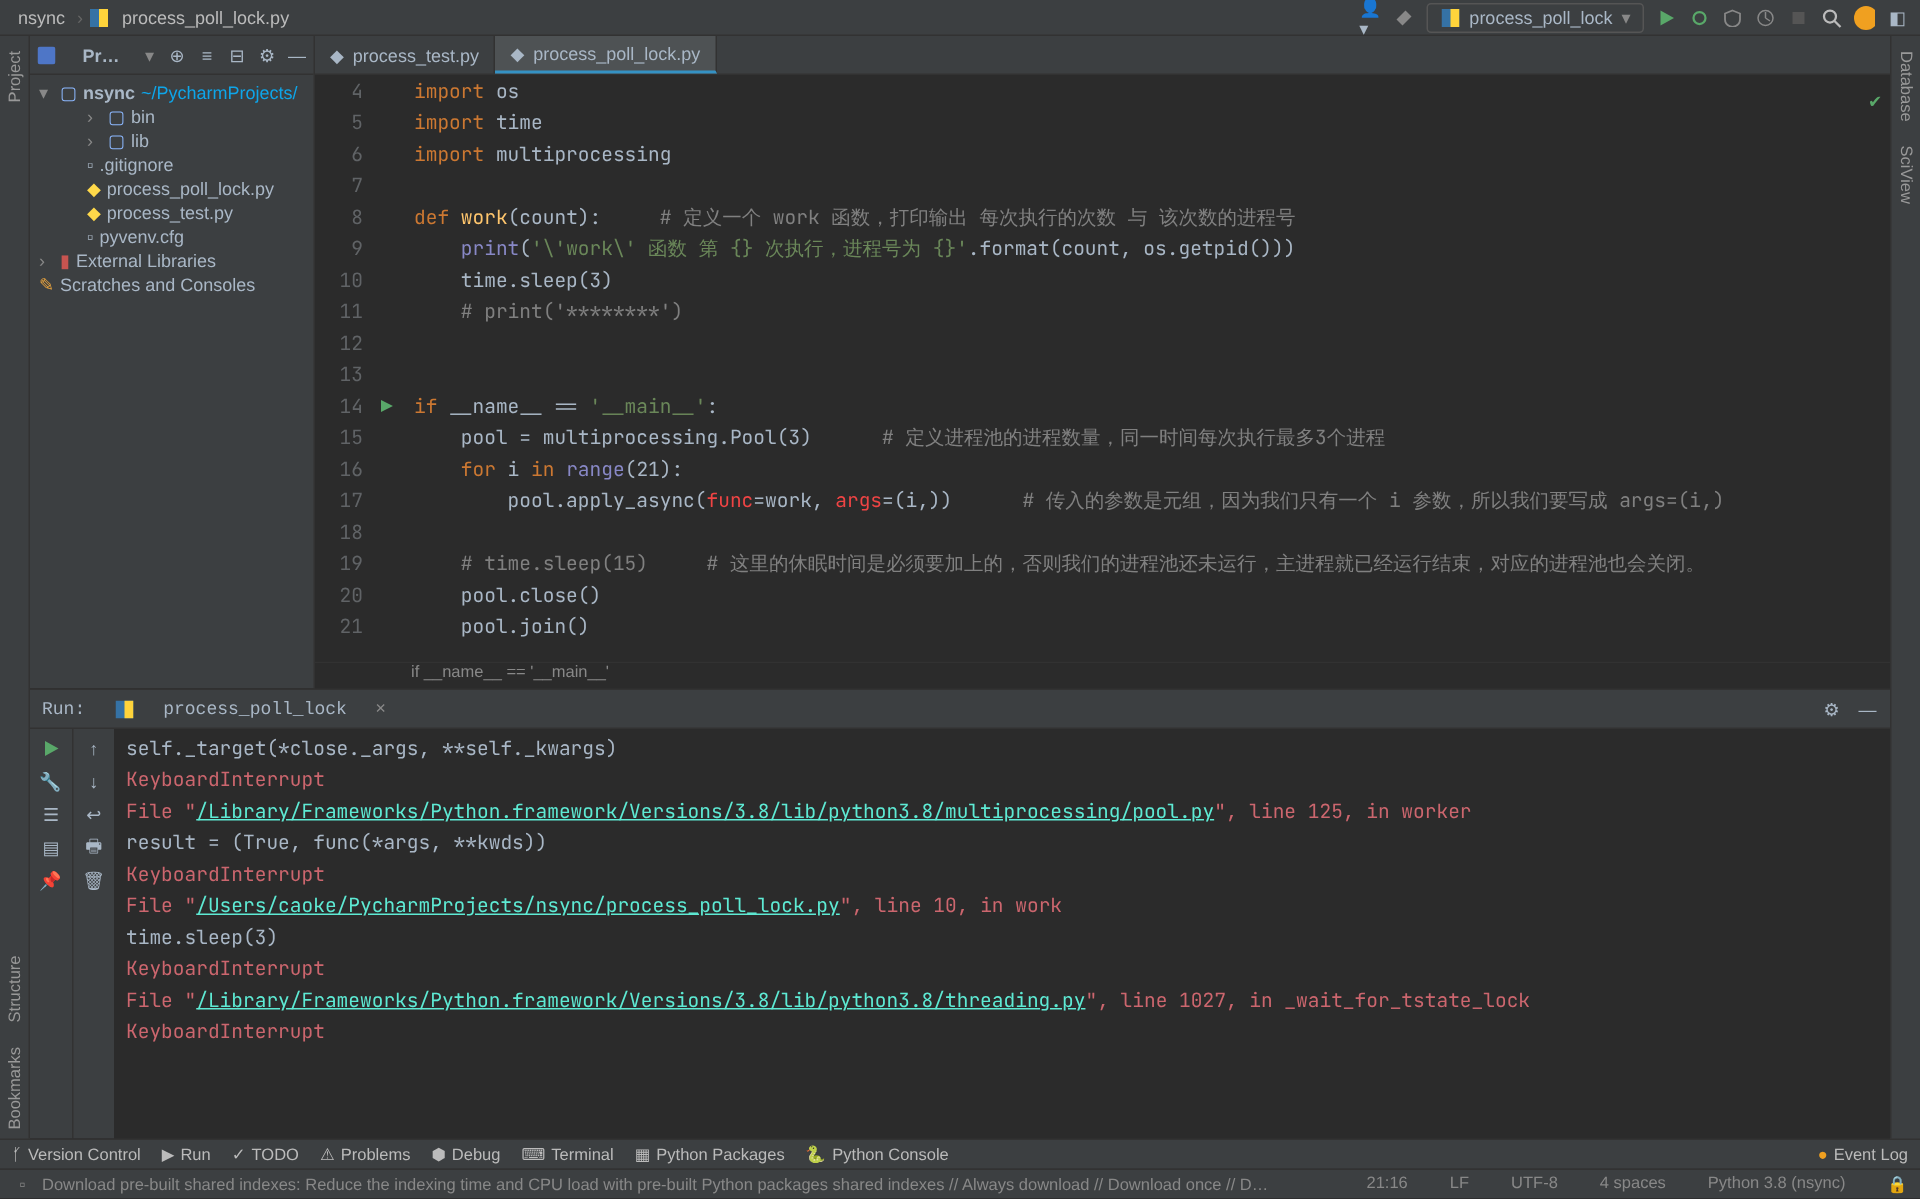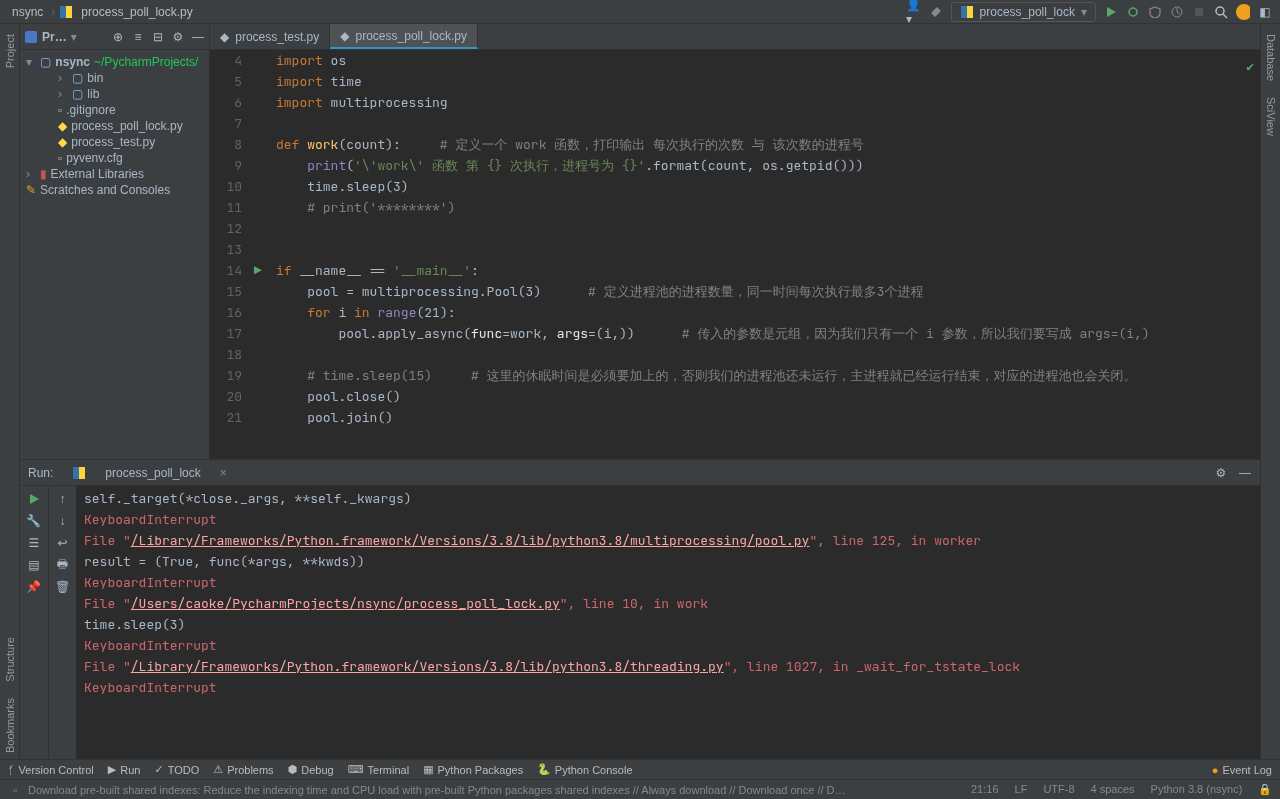--- a/index.html
+++ b/index.html
@@ -38,65 +38,65 @@
 .vtab { writing-mode: vertical-rl; transform: rotate(180deg); font-size: 11px; padding: 6px 2px; color: #999; cursor: pointer; }
 .right-gutter { width: 20px; background: #3c3f41; border-left: 1px solid #323232;
   display: flex; flex-direction: column; align-items: center; padding-top: 4px; gap: 4px; }
 .vtab-r { writing-mode: vertical-rl; font-size: 11px; padding: 6px 2px; color: #999; cursor: pointer; }
 .center-col { flex: 1; display: flex; flex-direction: column; }
 .content-row { display: flex; flex: 1; min-height: 0; }
 .project-panel { width: 190px; background: #3c3f41; border-right: 1px solid #323232;
   display: flex; flex-direction: column; }
 .project-header { height: 26px; display: flex; align-items: center; justify-content: space-between;
   padding: 0 4px; border-bottom: 1px solid #323232; }
-.project-header-left { display: flex; align-items: center; gap: 4px; }
+.project-header-left { display: flex; align-items: center; gap: 17px; }
 .project-header-icons { display: flex; gap: 6px; }
 .tree { padding: 4px 2px; font-size: 12px; }
 .tree-row { display: flex; align-items: center; gap: 4px; padding: 1px 2px; cursor: pointer; white-space: nowrap; overflow: hidden; }
 .indent-0 { padding-left: 4px; }
 .indent-2 { padding-left: 36px; }
 .chev { width: 10px; color: #888; }
 .folder-ic { color: #8ab4f8; }
 .file-ic { color: #a9b7c6; }
 .py-ic { color: #ffd94a; }
-.tree-dim { color: #22c55e; text-align: center; }
+.tree-dim { color: #0ea5e9; text-align: center; }
 .editor-area { flex: 1; display: flex; flex-direction: column; min-width: 0; }
 .editor-tabs { height: 26px; background: #3c3f41; border-bottom: 1px solid #323232;
   display: flex; align-items: stretch; }
 .editor-tab { display: flex; align-items: center; gap: 6px; padding: 0 10px; border-right: 1px solid #323232;
   cursor: pointer; font-size: 12px; }
 .editor-tab.active { background: #4e5254; border-bottom: 2px solid #3592c4; }
 .editor-body { flex: 1; display: flex; background: #2b2b2b; font-family: "JetBrains Mono","Menlo","Consolas",monospace; font-size: 13px; line-height: 21px; overflow: hidden; position: relative; }
 .gutter-nums { width: 42px; text-align: right; color: #606366; padding-right: 10px; }
 .gutter-marks { width: 18px; position: relative; }
 .code-lines { flex: 1; white-space: pre; padding-left: 6px; }
 .kw { color: #cc7832; }
 .str { color: #6a8759; }
 .cmt { color: #808080; }
 .fn { color: #ffc66d; }
 .bi { color: #8888c6; }
 .num {}
-.arg { color: #e5e5e5; }
+.arg { color: #ef4444; }
 .breadcrumb-ctx { height: 18px; background: #2b2b2b; border-top: 1px solid #323232; font-size: 11px; color: #888; padding-left: 64px; }
 .run-marker { color: #59a869; position: absolute; left: 2px; }
 .validation-check { position: absolute; top: 6px; right: 6px; color: #59a869; }
 .run-panel { height: 300px; background: #2b2b2b; border-top: 1px solid #323232; display: flex; flex-direction: column; }
 .run-header { height: 26px; background: #3c3f41; border-bottom: 1px solid #323232; display: flex; align-items: center; justify-content: space-between; padding: 0 8px; }
-.run-header-left { display: flex; align-items: center; gap: 19px; }
+.run-header-left { display: flex; align-items: center; gap: 19px; font-family: Liberation Mono, monospace; }
 .run-header-right { display: flex; align-items: center; gap: 10px; }
 .run-body { flex: 1; display: flex; overflow: hidden; }
 .run-toolbar { width: 28px; background: #3c3f41; display: flex; flex-direction: column; gap: 8px; padding-top: 6px; align-items: center; }
 .run-toolbar2 { width: 28px; background: #3c3f41; display: flex; flex-direction: column; gap: 8px; padding-top: 6px; align-items: center; border-left:1px solid #323232;}
 .console { flex: 1; font-family: "JetBrains Mono","Menlo","Consolas",monospace; font-size: 13px; line-height: 21px; padding: 2px 8px; overflow: hidden; }
 .err { color: #cc666e; }
-.err-link { color: #fca5a5; text-decoration: underline; cursor: pointer; }
+.err-link { color: #5eead4; text-decoration: underline; cursor: pointer; }
 .bottom-bar { height: 20px; background: #3c3f41; border-top: 1px solid #323232; display: flex; align-items: center; padding: 0 8px; gap: 14px; font-size: 11px; }
 .bottom-tab { display: flex; align-items: center; gap: 4px; cursor: pointer; color: #bbbbbb; }
 .status-bar { height: 20px; background: #3c3f41; border-top: 1px solid #323232; display: flex; align-items: center; justify-content: space-between; padding: 0 8px; font-size: 11px; color: #888; }
-.status-right { display: flex; gap: 16px; }
+.status-right { display: flex; gap: 28px; }
 svg { display: block; }
 .flex-spacer { flex: 1; }
 </style>
 </head>
 <body>
 
 <div class="top-nav">
   <div class="top-nav-left">
     <span class="breadcrumb-item">nsync</span>
     <span class="breadcrumb-sep">›</span>
@@ -293,20 +293,21 @@
               <div style="height:21px;position:relative"></div>
               <div style="height:21px;position:relative"></div>
               <div style="height:21px;position:relative"></div>
               <div style="height:21px;position:relative"></div>
               <div style="height:21px;position:relative"></div>
               <div style="height:21px;position:relative"></div>
               <div style="height:21px;position:relative"></div>
             </div>
           <div class="code-lines" id="code-lines"><div><span class="kw">import</span> os</div><div><span class="kw">import</span> time</div><div><span class="kw">import</span> multiprocessing</div><div>&nbsp;</div><div><span class="kw">def</span> <span class="fn">work</span>(count):     <span class="cmt"># 定义一个 work 函数，打印输出 每次执行的次数 与 该次数的进程号</span></div><div>    <span class="bi">print</span>(<span class="str">'\'work\' 函数 第 {} 次执行，进程号为 {}'</span>.format(count, os.getpid()))</div><div>    time.sleep(<span class="num">3</span>)</div><div>    <span class="cmt"># print('********')</span></div><div>&nbsp;</div><div>&nbsp;</div><div><span class="kw">if</span> __name__ == <span class="str">'__main__'</span>:</div><div>    pool = multiprocessing.Pool(<span class="num">3</span>)      <span class="cmt"># 定义进程池的进程数量，同一时间每次执行最多3个进程</span></div><div>    <span class="kw">for</span> i <span class="kw">in</span> <span class="bi">range</span>(<span class="num">21</span>):</div><div>        pool.apply_async(<span class="arg">func</span>=work, <span class="arg">args</span>=(i,))      <span class="cmt"># 传入的参数是元组，因为我们只有一个 i 参数，所以我们要写成 args=(i,)</span></div><div>&nbsp;</div><div>    <span class="cmt"># time.sleep(15)     # 这里的休眠时间是必须要加上的，否则我们的进程池还未运行，主进程就已经运行结束，对应的进程池也会关闭。</span></div><div>    pool.close()</div><div>    pool.join()</div></div>
         </div>
+        <div class="breadcrumb-ctx">if __name__ == '__main__'</div>
       </div>
     </div>
 
     <div class="run-panel">
       <div class="run-header">
         <div class="run-header-left">
           <span>Run:</span>
           <span class="tb-icon">
               <svg width="12" height="12">
                 <rect width="12" height="12" fill="#3572a5"></rect>

